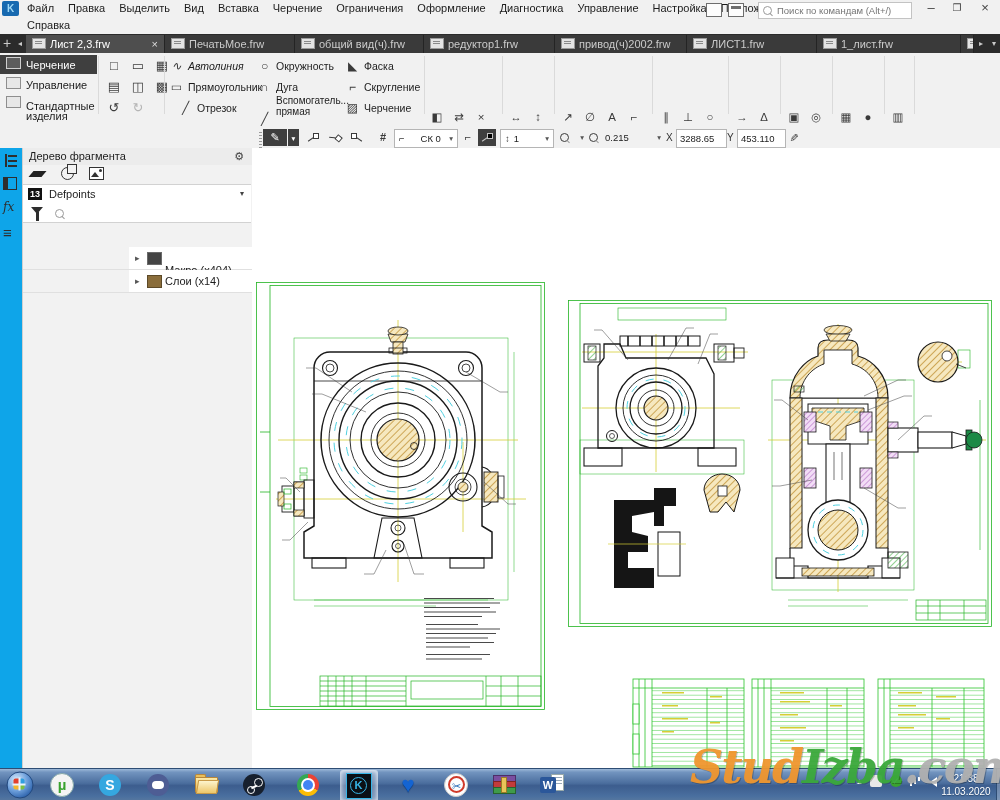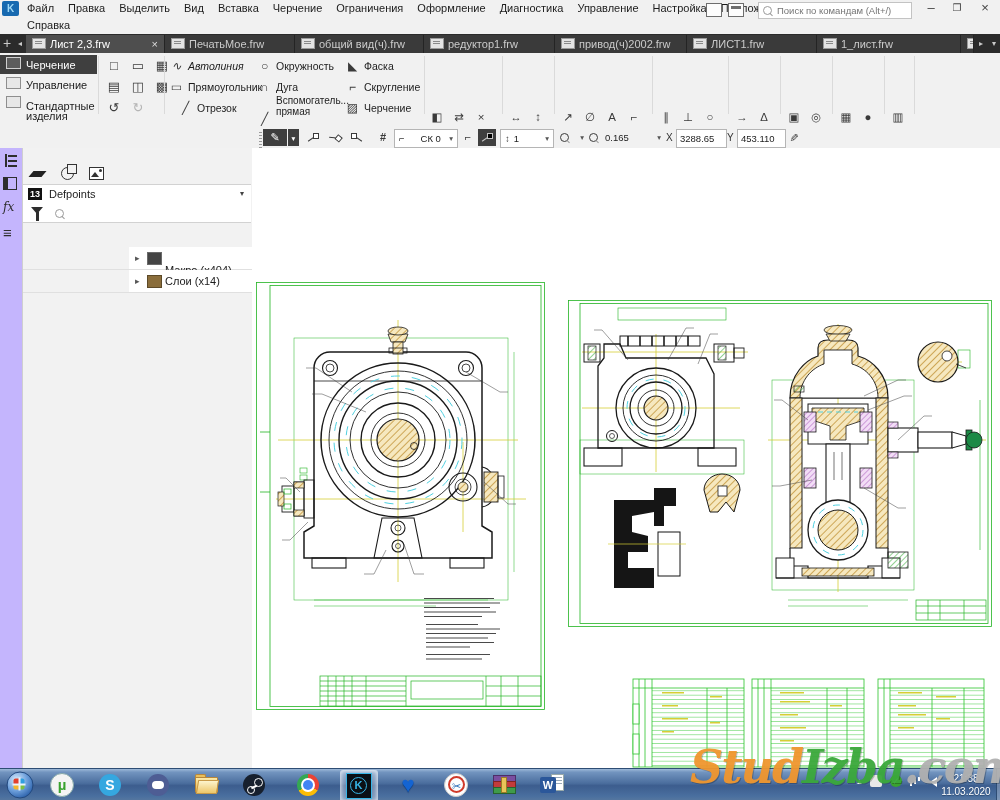--- a/index.html
+++ b/index.html
@@ -47,21 +47,21 @@
   #params{position:absolute;left:0;top:127px;width:1000px;height:21px;background:#f1f1f1;border-bottom:1px solid #bdbdbd;}
   .pitem{position:absolute;top:2px;height:17px;line-height:17px;}
   .pbox{border:1px solid #b5b5b5;background:#fff;font-size:9.5px;color:#222;}
   .pdark{background:#3f3f3f;color:#fff;text-align:center;}
   .pic{font-size:11px;color:#3a3a3a;text-align:center;}
   .drop{font-size:7.5px;color:#555;}
   .diagline{display:inline-block;width:12px;height:12px;position:relative;vertical-align:middle;}
   .diagline:before{content:"";position:absolute;left:0;top:5px;width:13px;height:1.2px;background:#3a3a3a;transform:rotate(-35deg);}
   .diagline:after{content:"";position:absolute;right:0;top:1px;width:4px;height:4px;border:1px solid #3a3a3a;background:#fff;}
   
-  #lstrip{position:absolute;left:0;top:148px;width:22px;height:620px;background:#c4b5fd;border-right:1px solid #cfcfcf;}
+  #lstrip{position:absolute;left:0;top:148px;width:22px;height:620px;background:#0ea5e9;border-right:1px solid #cfcfcf;}
   .strip-ic{position:absolute;left:3px;width:16px;height:16px;color:#2e2e2e;}
   #tree{position:absolute;left:23px;top:148px;width:229px;height:620px;background:#f2f2f2;border-right:1px solid #b8b8b8;}
   #tree-head{position:absolute;left:0;top:0;width:229px;height:17px;background:#ececec;border-bottom:1px solid #d8d8d8;line-height:17px;}
   #tree-tools{position:absolute;left:0;top:17px;width:229px;height:19px;background:#f2f2f2;}
   .ttool{position:absolute;top:2px;width:16px;height:14px;}
   #layersel{position:absolute;left:0;top:36px;width:228px;height:18px;background:#fff;border-top:1px solid #d2d2d2;border-bottom:1px solid #d2d2d2;line-height:18px;}
   .badge13{position:absolute;left:5px;top:3px;background:#111;color:#fff;font-size:9px;font-weight:bold;padding:0 2px;height:12px;line-height:12px;}
   #filter-row{position:absolute;left:0;top:55px;width:228px;height:19px;background:#fff;border-bottom:1px solid #d2d2d2;}
   .funnel{position:absolute;left:8px;top:4px;width:0;height:0;border-left:6px solid transparent;border-right:6px solid transparent;border-top:7px solid #2e2e2e;}
   .funnel:after{content:"";position:absolute;left:-1.5px;top:-2px;width:3px;height:9px;background:#2e2e2e;}
@@ -270,21 +270,21 @@
     <div class="pitem pbox" style="left:394px;width:62px;"><span style="margin-left:4px;color:#3a3a3a;">⌐</span><span style="margin-left:16px;">СК 0</span><span class="drop" style="position:absolute;right:4px;">▾</span></div>
     <div class="pitem pic" style="left:461px;width:14px;">⌐</div>
     <div class="pitem pdark" style="left:478px;width:18px;"><span class="diagline" style="filter:invert(1);"></span></div>
     <div class="pitem pbox" style="left:500px;width:52px;"><span style="margin-left:4px;color:#3a3a3a;">↕</span><span style="margin-left:4px;">1</span><span class="drop" style="position:absolute;right:4px;">▾</span></div>
     <div class="pitem" style="left:558px;width:26px;">
         <span class="mag" style="left:2px;top:4px;border-color:#3a3a3a;"></span>
         <span class="drop" style="position:absolute;right:0;top:0;">▾</span>
       </div>
     <div class="pitem" style="left:589px;width:72px;">
         <span class="mag" style="left:0;top:4px;border-color:#3a3a3a;"></span>
-        <span style="position:absolute;left:16px;font-size:9.5px;">0.165</span>
+        <span style="position:absolute;left:16px;font-size:9.5px;">0.215</span>
         <span class="drop" style="position:absolute;right:0;top:0;">▾</span>
       </div>
     <span class="pitem" style="left:666px;font-size:10px;color:#333;">X</span>
     <div class="pitem pbox" style="left:676px;width:46px;padding-left:3px;">3288.65</div>
     <span class="pitem" style="left:727px;font-size:10px;color:#333;">Y</span>
     <div class="pitem pbox" style="left:737px;width:44px;padding-left:3px;">453.110</div>
     <div class="pitem pic" style="left:786px;width:14px;transform:rotate(90deg);">✎</div>
   </div>
 
   <div id="lstrip">
@@ -295,20 +295,24 @@
       <span style="position:absolute;left:5px;top:12px;width:9px;height:2px;background:#2e2e2e;"></span>
     </div>
     <div class="strip-ic" style="top:29px;border:1.5px solid #2e2e2e;width:12px;height:11px;">
       <span style="position:absolute;left:0;top:0;width:4px;height:11px;background:#2e2e2e;"></span>
     </div>
     <div class="strip-ic" style="top:52px;font-family:'DejaVu Serif',serif;font-style:italic;font-size:12px;">fx</div>
     <div class="strip-ic" style="top:76px;font-size:15px;font-weight:bold;">≡</div>
   </div>
 
   <div id="tree">
+    <div id="tree-head">
+      <span style="margin-left:6px;">Дерево фрагмента</span>
+      <span style="position:absolute;right:8px;top:0;color:#444;">⚙</span>
+    </div>
     <div id="tree-tools">
       <span class="ttool" style="left:8px;top:6px;width:13px;height:6px;background:#222;transform:skewX(-40deg);"></span>
       <span class="ttool" style="left:38px;width:11px;height:11px;border:1.4px solid #333;border-radius:50%;">
           <span style="position:absolute;left:5px;top:-4px;width:8px;height:8px;border:1.4px solid #333;background:#f2f2f2;"></span>
         </span>
       <span class="ttool" style="left:66px;width:13px;height:11px;border:1.4px solid #333;background:#fff;">
           <span style="position:absolute;left:1px;top:4px;border-left:4px solid transparent;border-right:4px solid transparent;border-bottom:5px solid #333;"></span>
           <span style="position:absolute;right:1px;top:1px;width:3px;height:3px;border-radius:50%;background:#333;"></span>
         </span>
     </div>

